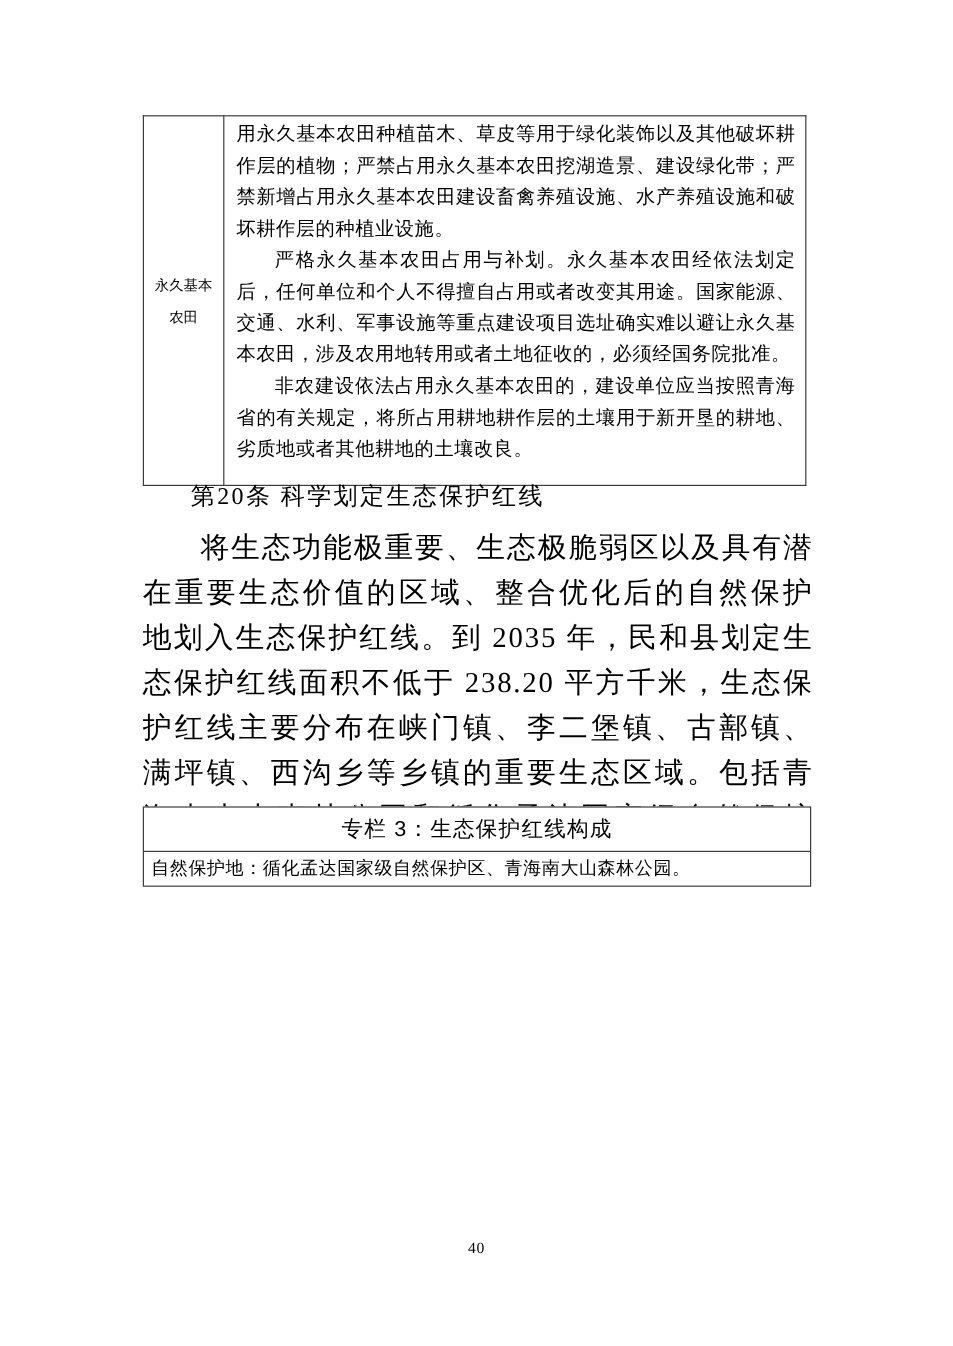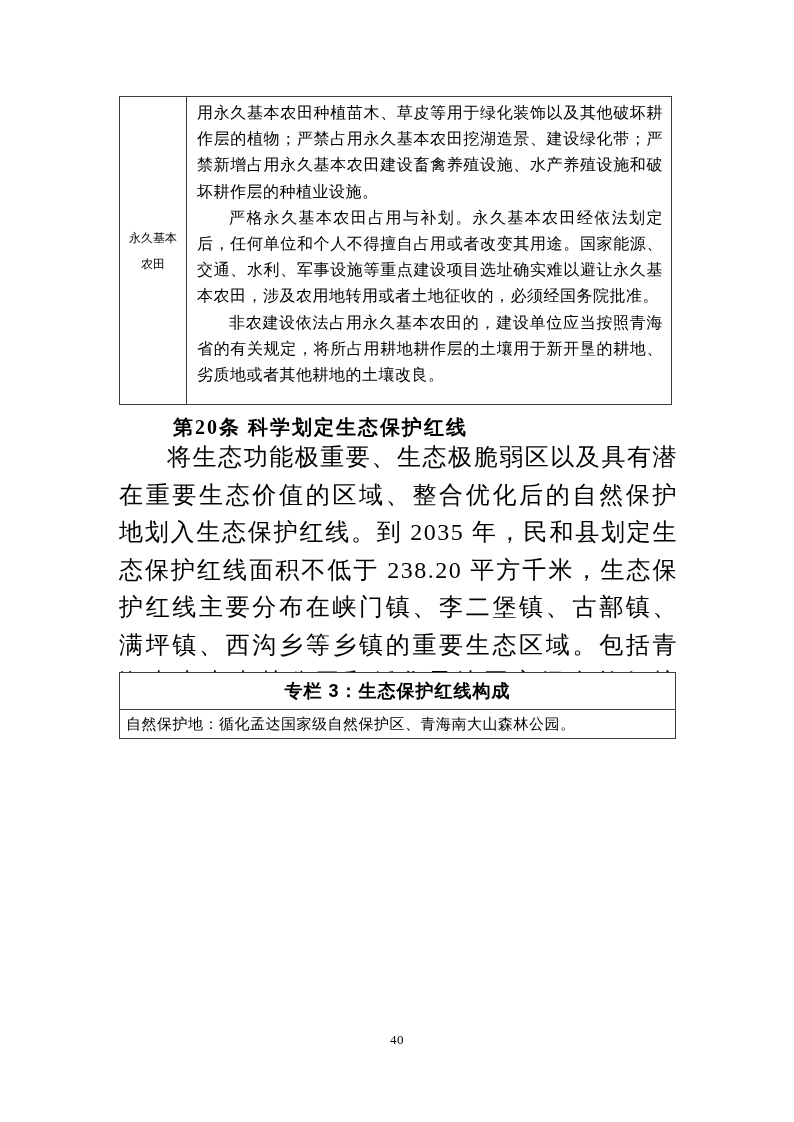--- a/index.html
+++ b/index.html
@@ -52,23 +52,23 @@
   .body-cell p.indent {
     text-indent: 2em;
   }
 
   
   .article-heading {
     position: absolute;
     left: 119px;
     top: 400px;
     width: 559px;
-    margin: 14px;
+    margin: 0;
     font-size: 20px;
-    font-weight: bold;
+    font-weight: normal;
     letter-spacing: 2px;
     text-indent: 2em;
     white-space: nowrap;
   }
 
   
   .body-para {
     position: absolute;
     left: 119px;
     width: 559px;
@@ -90,21 +90,21 @@
     top: 672px;
     width: 557px;
     box-sizing: border-box;
     border: 1px solid #3d3d3d;
     background: #ffffff;
   }
   .box-title {
     border-bottom: 1px solid #3d3d3d;
     text-align: center;
     font-family: "Liberation Sans", "DejaVu Sans", sans-serif;
-    font-weight: bold;
+    font-weight: normal;
     font-size: 18px;
     line-height: 36px;
     letter-spacing: 1px;
   }
   .box-content {
     font-size: 15px;
     line-height: 20px;
     padding: 4px 6px;
     letter-spacing: 0.5px;
   }

